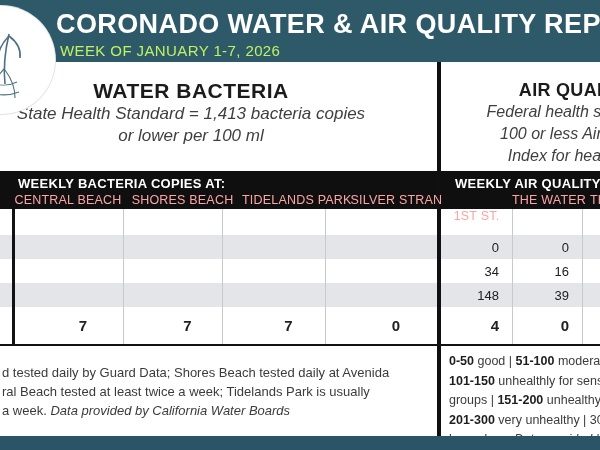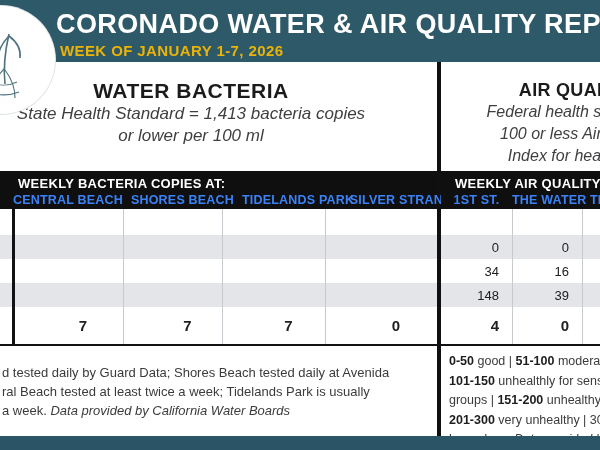--- a/index.html
+++ b/index.html
@@ -4,21 +4,21 @@
 <style>
   * { margin:0; padding:0; box-sizing:border-box; }
   html,body { width:600px; height:450px; overflow:hidden; background:#fff;
               font-family:"Liberation Sans", sans-serif; }
   .page { position:relative; width:600px; height:450px; overflow:hidden; background:#fff; }
 
   
   .topbar { position:absolute; left:0; top:0; width:600px; height:62px; background:#2E5968; }
   .title { position:absolute; left:56px; top:9px; width:700px; color:#fff; font-weight:bold;
            font-size:27px; letter-spacing:0.4px; white-space:nowrap; }
-  .subtitle { position:absolute; left:60px; top:42px; color:#eab308; font-weight:bold;
+  .subtitle { position:absolute; left:60px; top:42px; color:#bef264; font-weight:normal;
               font-size:15px; letter-spacing:0.4px; white-space:nowrap; }
   .logo { position:absolute; left:-54px; top:5px; width:110px; height:110px; border-radius:50%;
           background:#fff; z-index:5; border:1px solid rgba(40,80,95,.15); overflow:hidden; }
   .logo svg { position:absolute; left:0; top:0; }
 
   
   .divider { position:absolute; left:437px; top:62px; width:4px; height:374px; background:#101012; }
 
   
   .w-centerbox { position:absolute; left:-55px; width:492px; text-align:center; white-space:nowrap; }
@@ -36,25 +36,25 @@
 
   
   .w-thead { position:absolute; left:0; top:171px; width:437px; height:38px; background:#0f0f10; }
   .a-thead { position:absolute; left:441px; top:171px; width:280px; height:38px; background:#0f0f10; }
   .thead-caption { position:absolute; top:5px; color:#fff; font-weight:bold; font-size:13px;
                    letter-spacing:0.3px; white-space:nowrap; }
   .w-thead .thead-caption { left:18px; }
   .a-thead .thead-caption { left:14px; }
   .thead-cols { position:absolute; top:22px; left:0; display:flex; }
   .w-thead .thead-cols { left:13px; }
-  .th { color:#3b82f6; font-weight:bold; font-size:12.5px; letter-spacing:0.2px; text-align:center;
+  .th { color:#fca5a5; font-weight:normal; font-size:12.5px; letter-spacing:0.2px; text-align:center;
         white-space:nowrap; }
   .w-thead .th:nth-child(1){width:110px;} .w-thead .th:nth-child(2){width:119px;}
   .w-thead .th:nth-child(3){width:103px;} .w-thead .th:nth-child(4){width:112px;}
-  .a-thead .th:nth-child(1){width:71px;}  .a-thead .th:nth-child(2){width:70px;}
+  .a-thead .th:nth-child(1){width:71px;margin-top:16px;}  .a-thead .th:nth-child(2){width:70px;}
   .a-thead .th:nth-child(3){width:120px; text-align:left; padding-left:8px;}
 
   
   .tbody { position:absolute; top:209px; }
   #water-body { left:0; width:437px; }
   #air-body   { left:441px; width:200px; }
   .tr { display:flex; align-items:center; height:24px; width:100%; }
   .tr:nth-child(1){ height:26px; }
   .tr:nth-child(2), .tr:nth-child(4){ background:#E3E5E9; }
   .tr:nth-child(5){ height:37px; font-weight:bold; }

